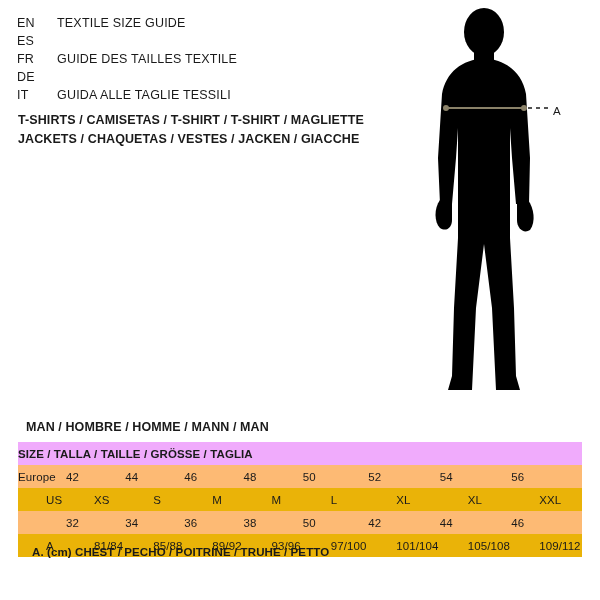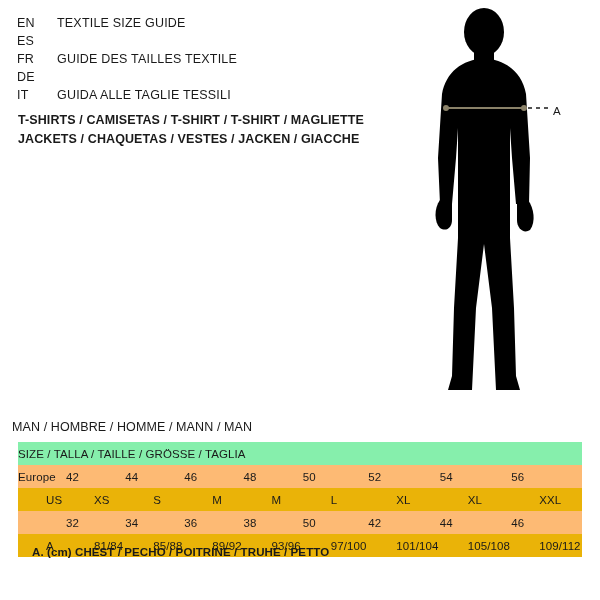--- a/index.html
+++ b/index.html
@@ -71,43 +71,43 @@
     left: 553px;
     top: 105px;
     font-size: 11.5px;
     letter-spacing: 0.4px;
     color: #1a1a1a;
   }
 
   
   .table-title {
     position: absolute;
-    left: 12px;
+    left: 26px;
     top: 420px;
     font-size: 12.5px;
-    font-weight: normal;
+    font-weight: bold;
     letter-spacing: 0.1px;
   }
   table.size-table {
     position: absolute;
     left: 18px;
     top: 442px;
     width: 564px;
     border-collapse: collapse;
     font-size: 11.5px;
   }
   table.size-table td {
     padding: 3px 0 3px 0;
     height: 17px;
     vertical-align: middle;
     letter-spacing: 0.1px;
   }
   table.size-table tr.row-head td {
-    background: #86efac;
-    font-weight: normal;
+    background: #f0abfc;
+    font-weight: bold;
   }
   table.size-table tr.row-shade td {
     background: #eab308;
     padding-left: 28px;
   }
   table.size-table tr.row-plain td {
     background: #fdba74;
   }
   td.col-label {
     width: 90px;

